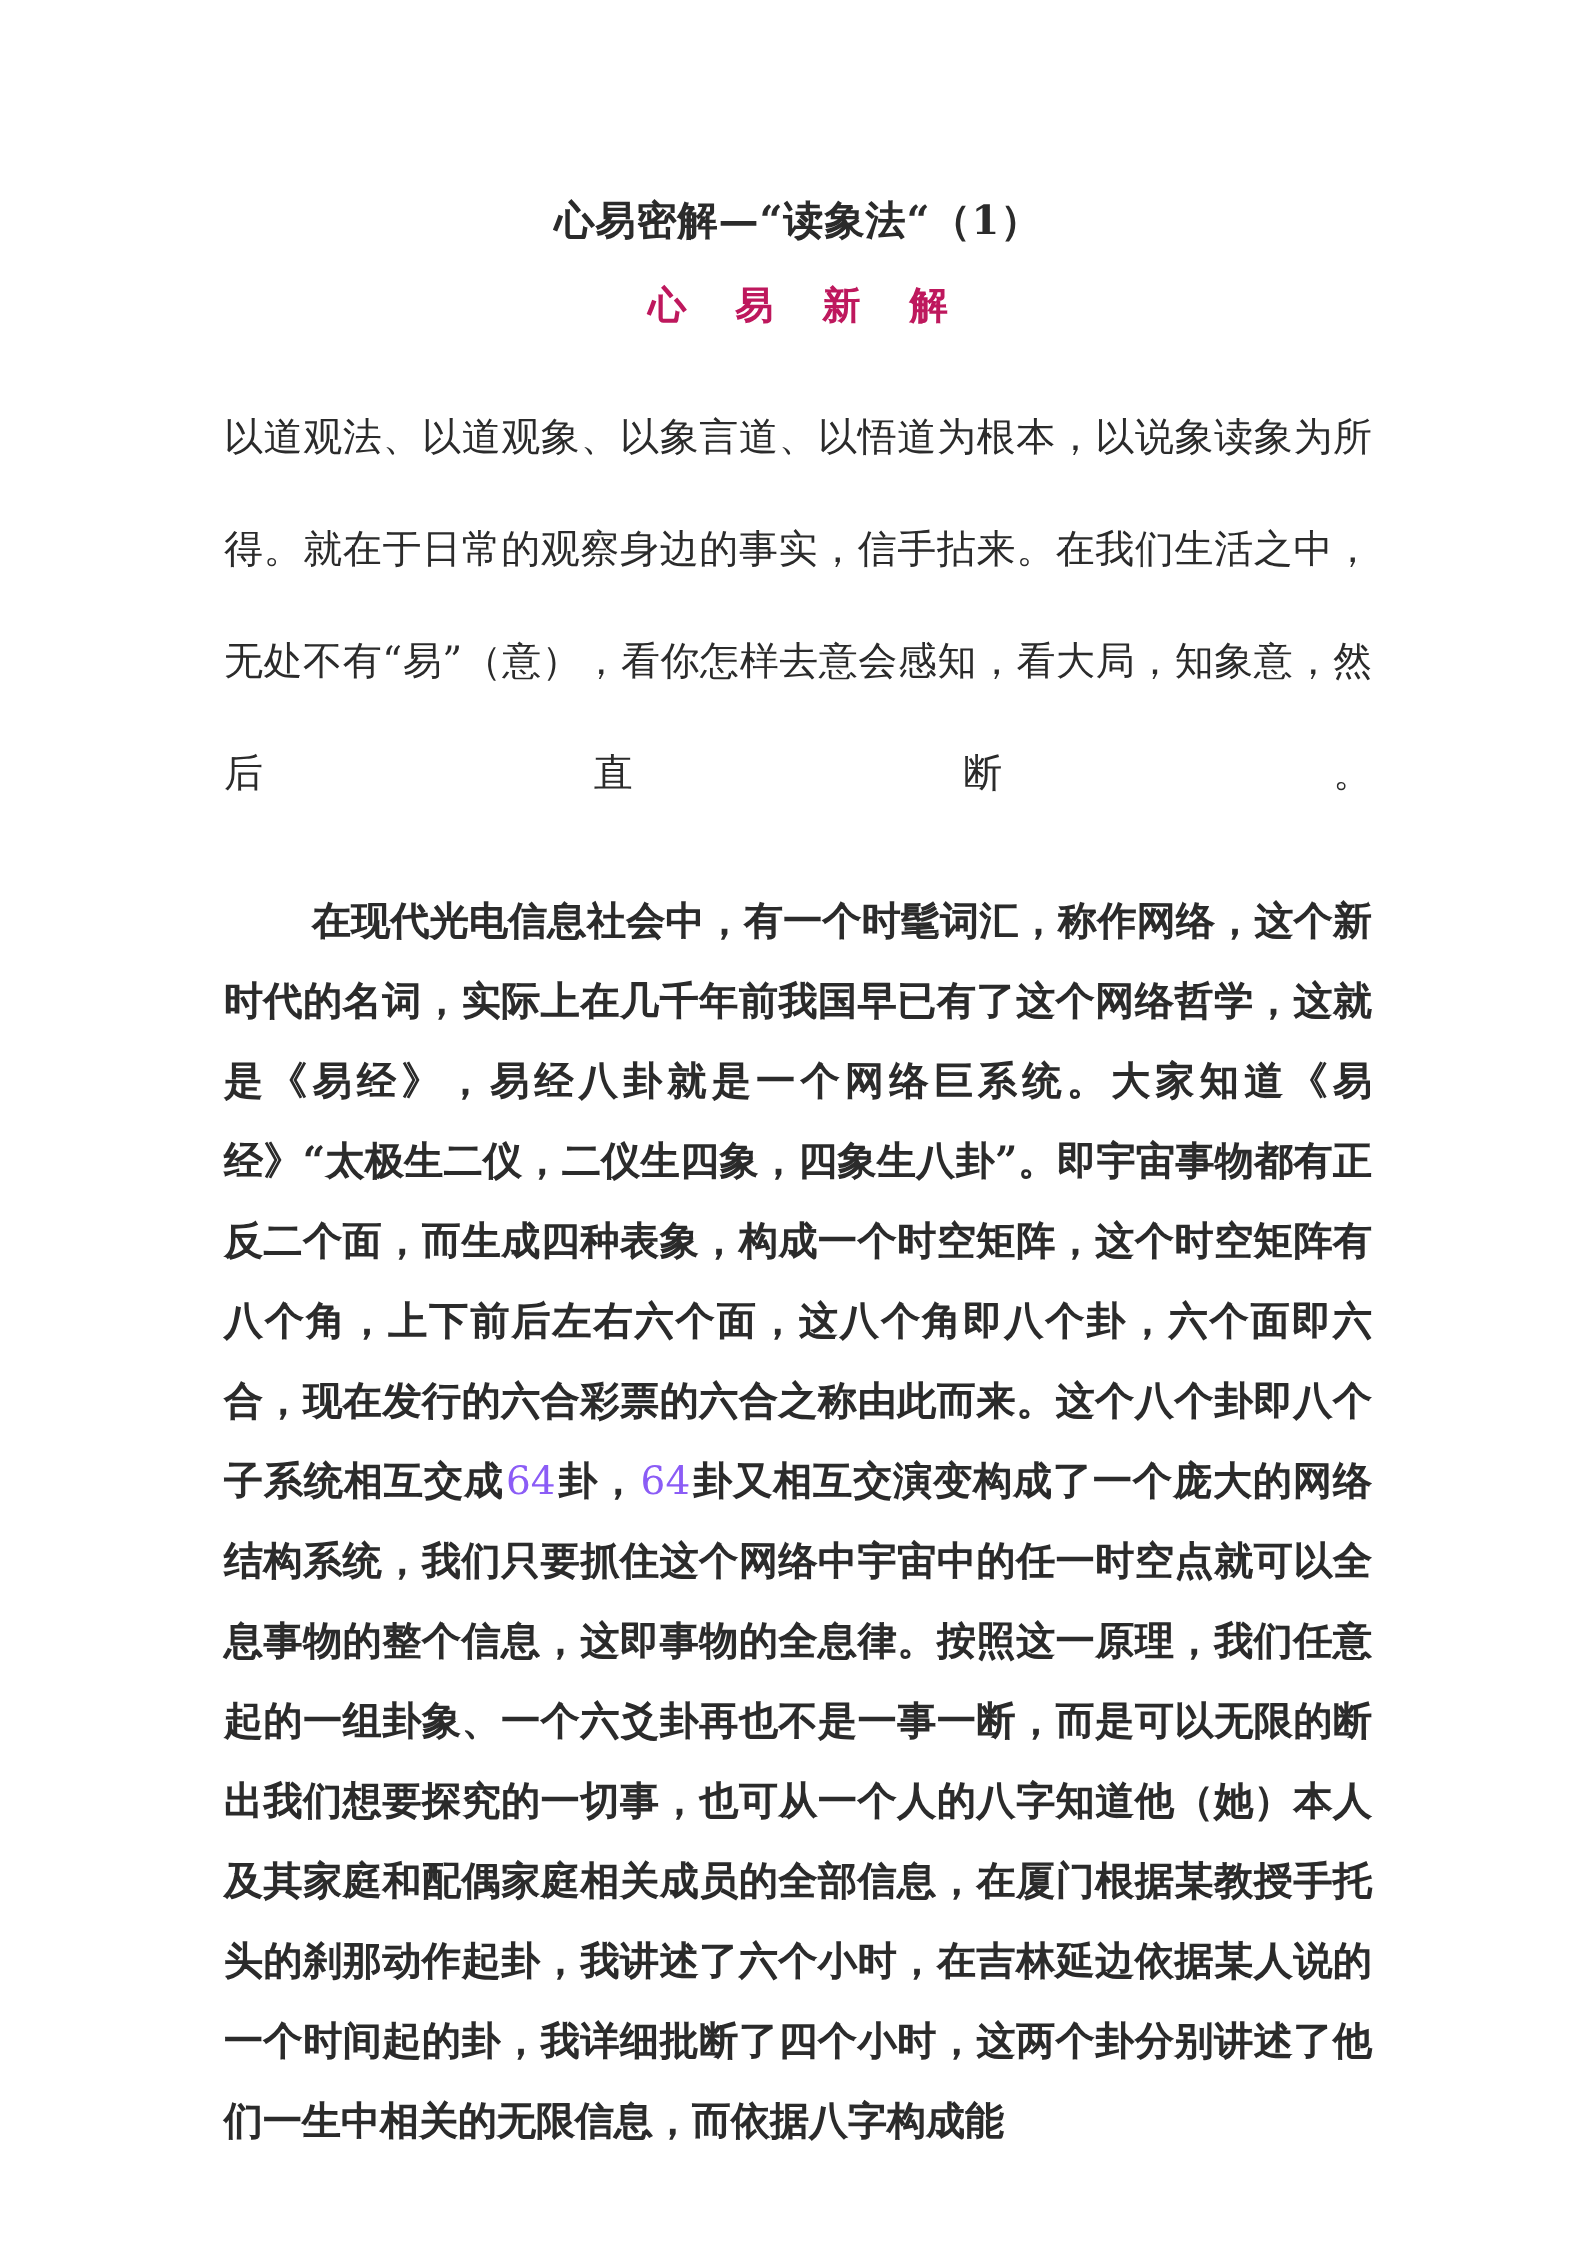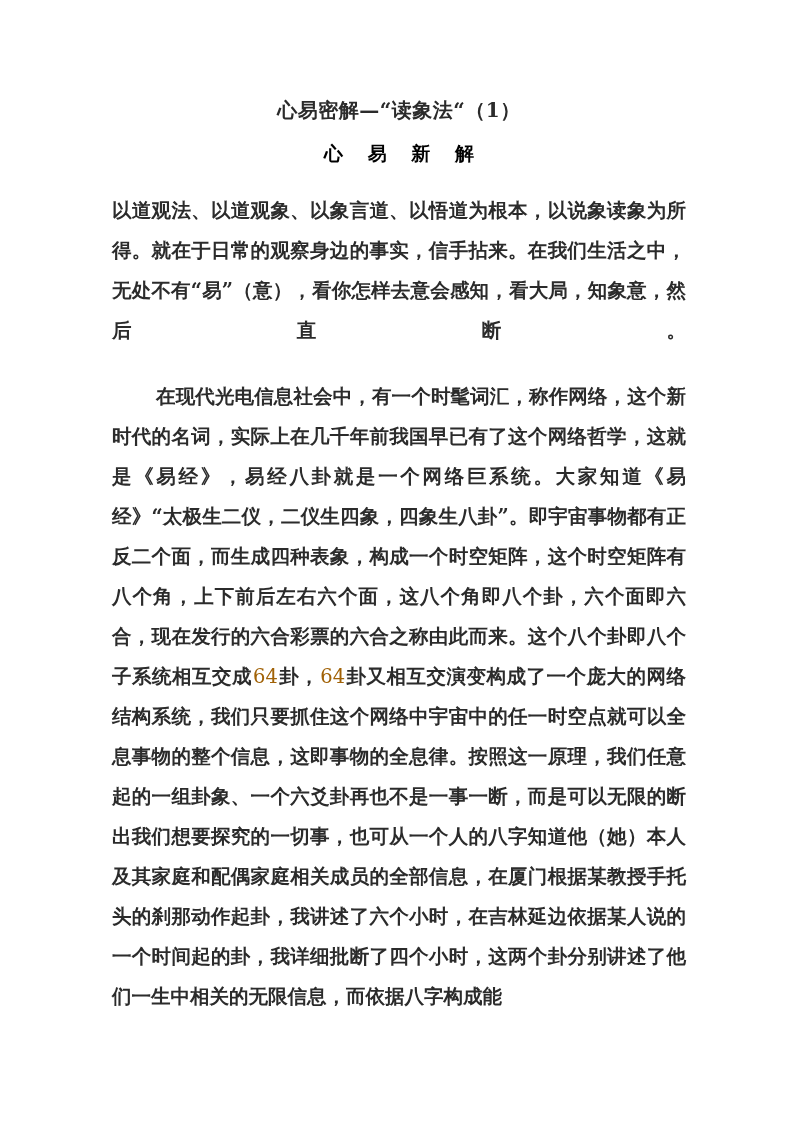--- a/index.html
+++ b/index.html
@@ -42,33 +42,33 @@
     font-family: "DejaVu Serif", "Liberation Serif", serif;
     white-space: nowrap;
   }
 
   .doc-subtitle {
     margin: 0;
     padding-top: 16px;
     text-align: center;
     font-size: 19px;
     font-weight: 700;
-    color: #000000;
+    color: #be185d;
     letter-spacing: 9px;
     text-indent: 9px;
     line-height: 1.4;
   }
 
   .intro-para {
     margin: 0;
     padding-top: 24px;
     font-size: 19.5px;
-    font-weight: 700;
+    font-weight: 400;
     color: #2b2b2b;
-    line-height: 40px;
+    line-height: 56px;
     text-align: justify;
     text-justify: inter-character;
     text-align-last: justify;
     letter-spacing: 0px;
   }
 
   .section-heading {
     margin: 0;
     padding-top: 26px;
     font-size: 19.5px;
@@ -89,21 +89,21 @@
     text-justify: inter-character;
     text-indent: 44px;
     word-break: break-all;
     overflow-wrap: break-word;
   }
 
   
   .lat {
     font-family: "DejaVu Serif", "Liberation Serif", serif;
     font-weight: 400;
-    color: #a16207;
+    color: #8b5cf6;
     padding: 0 1px;
   }
 </style>
 </head>
 <body>
 
 <div class="page">
   <div class="content">
 
     <h1 class="doc-title">心易密解—“读象法“（1）</h1>

